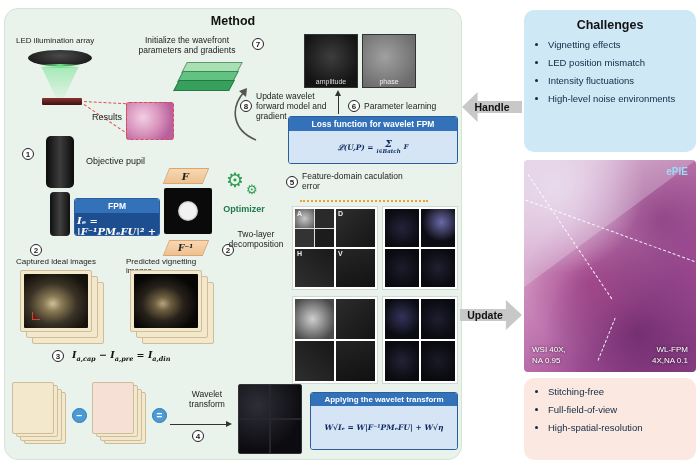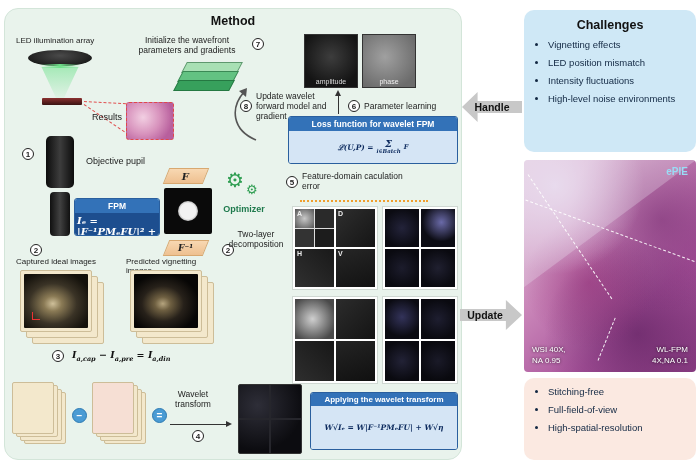--- a/index.html
+++ b/index.html
@@ -125,21 +125,21 @@
   </div>
   <div class="opcirc" style="left:72px;top:408px">−</div>
   <div class="stack" style="left:92px;top:382px;width:56px;height:64px">
     <div class="card" style="left:12px;top:10px;width:42px;height:52px"></div>
     <div class="card" style="left:8px;top:7px;width:42px;height:52px"></div>
     <div class="card" style="left:4px;top:3px;width:42px;height:52px"></div>
     <div class="card" style="left:0;top:0;width:42px;height:52px;background:#f6dfd4"></div>
   </div>
   <div class="opcirc" style="left:152px;top:408px">=</div>
 
-  <div class="abs lbl ctr" style="left:160px;top:390px;width:66px">Wavelet transform</div>
+  <div class="abs lbl ctr" style="left:174px;top:390px;width:66px">Wavelet transform</div>
   <div class="arrow-r" style="left:170px;top:424px;width:60px"></div>
   <div class="abs step" style="left:192px;top:430px">4</div>
 
   <div class="abs" style="left:238px;top:384px;width:64px;height:70px;border:1px solid #333;border-radius:2px;background:
       linear-gradient(to right, transparent 49%, #26262c 49%, #26262c 51%, transparent 51%),
       linear-gradient(to bottom, transparent 49%, #26262c 49%, #26262c 51%, transparent 51%),
       radial-gradient(circle at 30% 30%, #2e2e38, #0c0c10 70%)"></div>
 
   <div class="abs bluebox" style="left:310px;top:392px;width:148px;height:58px">
     <div class="hd" style="font-size:8px">Applying the wavelet transform</div>

